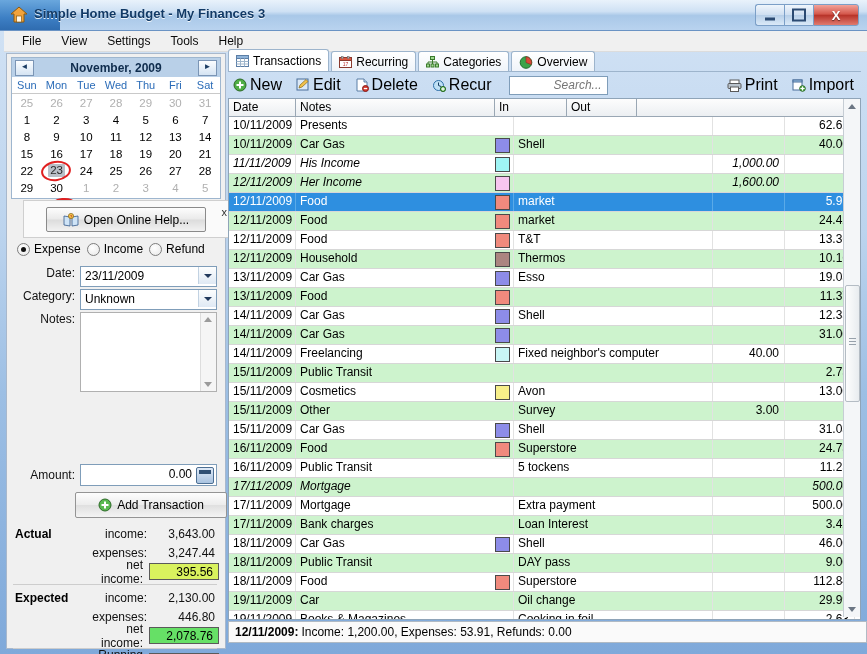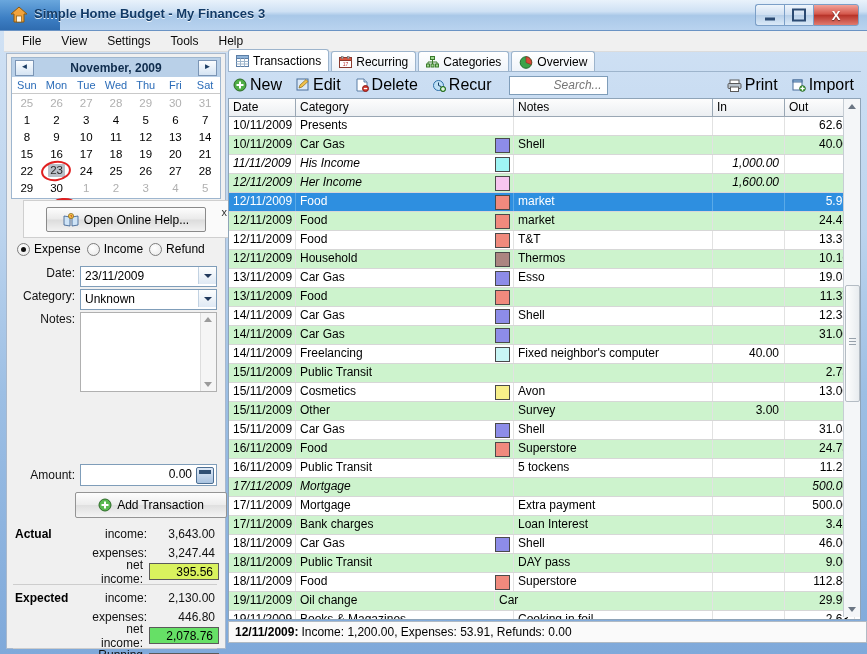--- a/index.html
+++ b/index.html
@@ -480,21 +480,20 @@
           <rect x="9.9" y="7.4" width="1.2" height="4.2" fill="#fff"></rect>
             <rect x="8.4" y="8.9" width="4.2" height="1.2" fill="#fff"></rect>
         </svg>
         <span>Import</span>
       </div>
     </div>
 
     <div class="grid">
       <div class="ghead">
         <div class="gh c-date">Date</div>
-        <div class="gh c-cat">Category</div>
         <div class="gh c-notes">Notes</div>
         <div class="gh c-in" style="text-align:left;padding-left:4px;">In</div>
         <div class="gh c-out" style="text-align:left;padding-left:4px;">Out</div>
         <div class="gh c-pad"></div>
       </div>
       <div id="grid-body">
           <div class="grow">
             <div class="gc c-date">10/11/2009</div>
             <div class="gc c-cat">Presents</div>
             <div class="gc c-notes"></div>
@@ -689,22 +688,22 @@
           <div class="grow">
             <div class="gc c-date">18/11/2009</div>
             <div class="gc c-cat">Food<span class="swatch" style="background: rgb(240, 138, 125);"></span></div>
             <div class="gc c-notes">Superstore</div>
             <div class="gc c-in"></div>
             <div class="gc c-out">112.84</div>
             <div class="gc c-pad"></div>
           </div>
           <div class="grow alt">
             <div class="gc c-date">19/11/2009</div>
+            <div class="gc c-cat">Car</div>
             <div class="gc c-notes">Oil change</div>
-            <div class="gc c-cat">Car</div>
             <div class="gc c-in"></div>
             <div class="gc c-out">29.99</div>
             <div class="gc c-pad"></div>
           </div>
           <div class="grow">
             <div class="gc c-date">19/11/2009</div>
             <div class="gc c-cat">Books &amp; Magazines</div>
             <div class="gc c-notes">Cooking in foil</div>
             <div class="gc c-in"></div>
             <div class="gc c-out">2.63</div>

